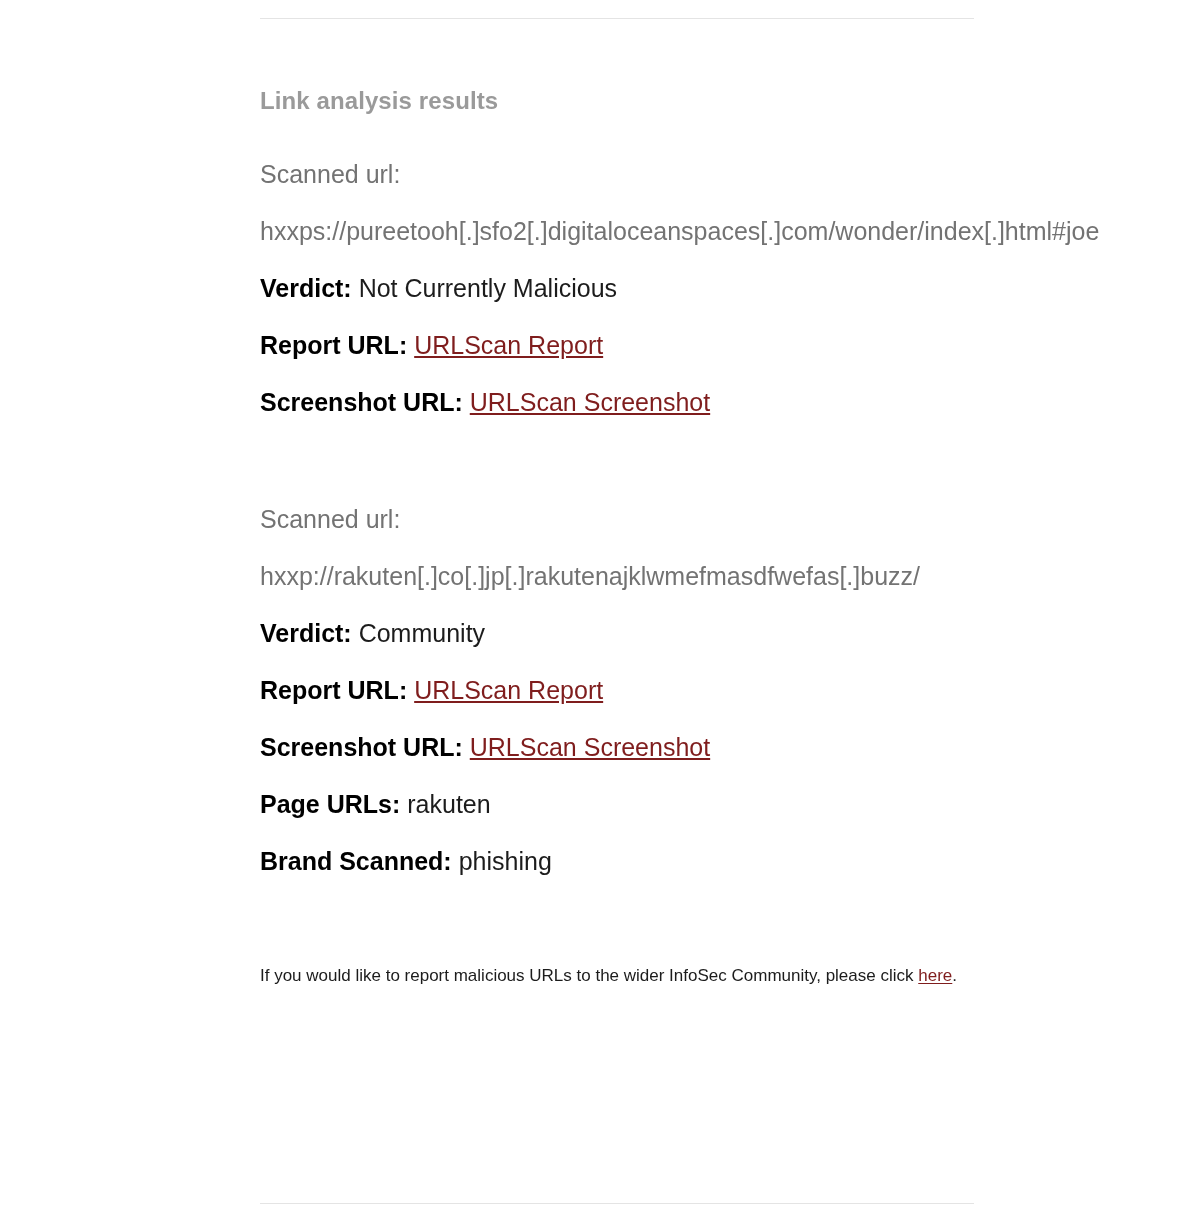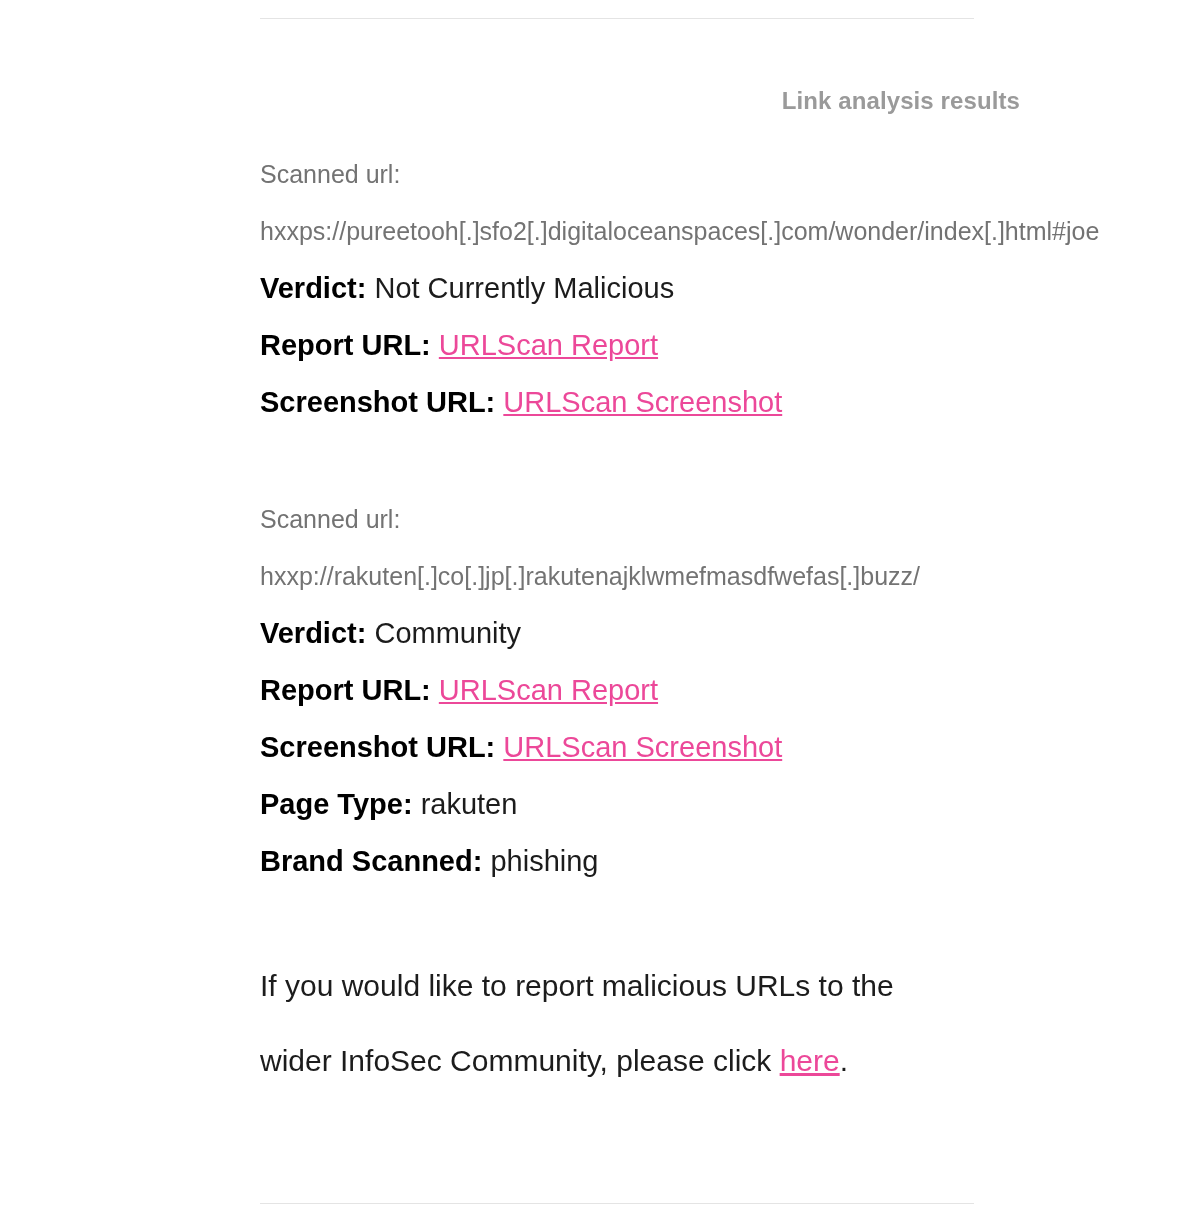--- a/index.html
+++ b/index.html
@@ -37,53 +37,52 @@
     width: 760px;
   }
 
   .section-title {
     font-size: 24px;
     font-weight: bold;
     color: #9a9a9a;
     letter-spacing: 0.1px;
     margin: 0 0 30px 0;
     line-height: 30px;
-    text-align: right;
   }
 
   .line {
-    font-size: 29px;
+    font-size: 25px;
     line-height: 57px;
     color: #1c1c1c;
     white-space: normal;
   }
   .line .lbl {
     font-weight: bold;
     color: #000000;
   }
   .line .val {
     font-weight: normal;
   }
   .url-wrap {
     font-size: 25px;
     line-height: 57px;
     color: #737373;
     max-width: 700px;
   }
   a.link {
-    color: #ec4899;
+    color: #7f1d1d;
     text-decoration: underline;
     text-underline-offset: 2px;
   }
   .gap-block { height: 60px; }
   .gap-small { height: 58px; }
 
   .footer-note {
-    font-size: 30px;
-    line-height: 75px;
+    font-size: 17px;
+    line-height: 55px;
     color: #1c1c1c;
     max-width: 710px;
   }
 </style>
 </head>
 <body>
 
 <div class="page">
 
   <div class="rule rule-top"></div>
@@ -124,21 +123,21 @@
       </div>
       <div class="line">
         <span class="lbl">Report URL:</span>
         <a class="link" href="#">URLScan Report</a>
       </div>
       <div class="line">
         <span class="lbl">Screenshot URL:</span>
         <a class="link" href="#">URLScan Screenshot</a>
       </div>
       <div class="line">
-        <span class="lbl">Page Type:</span>
+        <span class="lbl">Page URLs:</span>
         <span class="val">rakuten</span>
       </div>
       <div class="line">
         <span class="lbl">Brand Scanned:</span>
         <span class="val">phishing</span>
       </div>
     </div>
 
     <div class="gap-small"></div>
 

